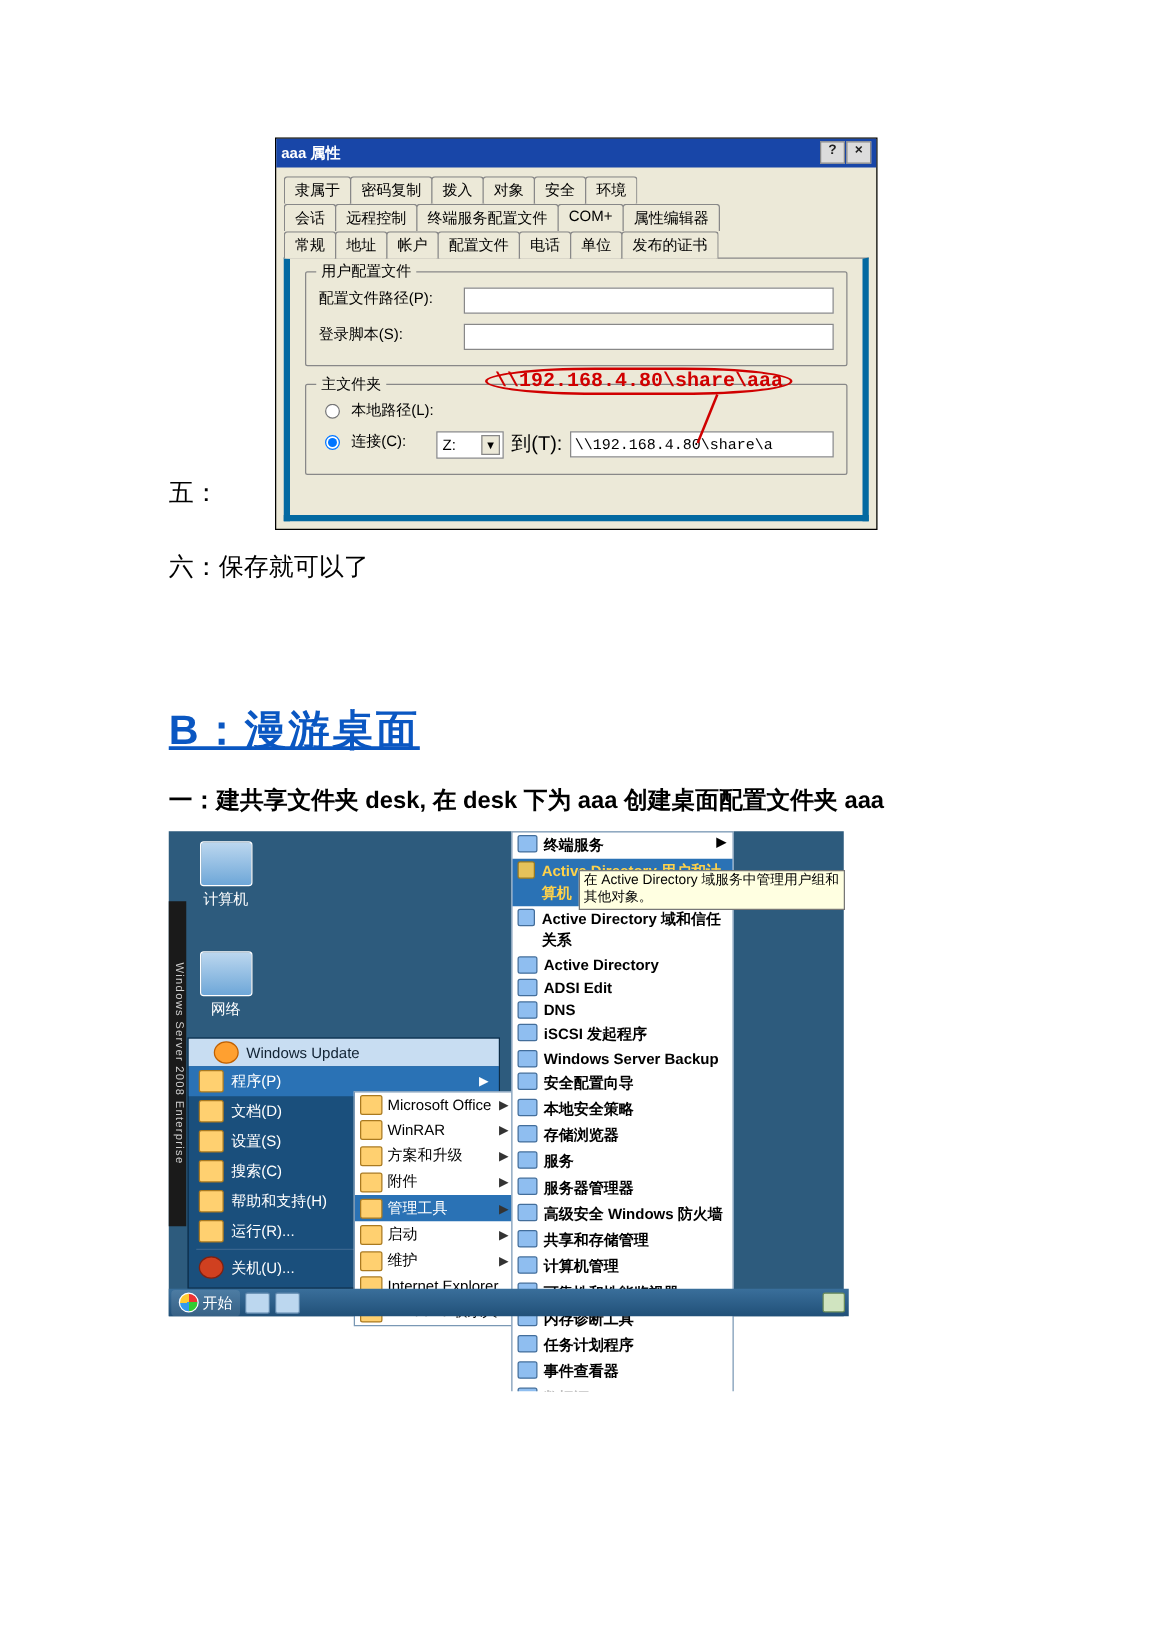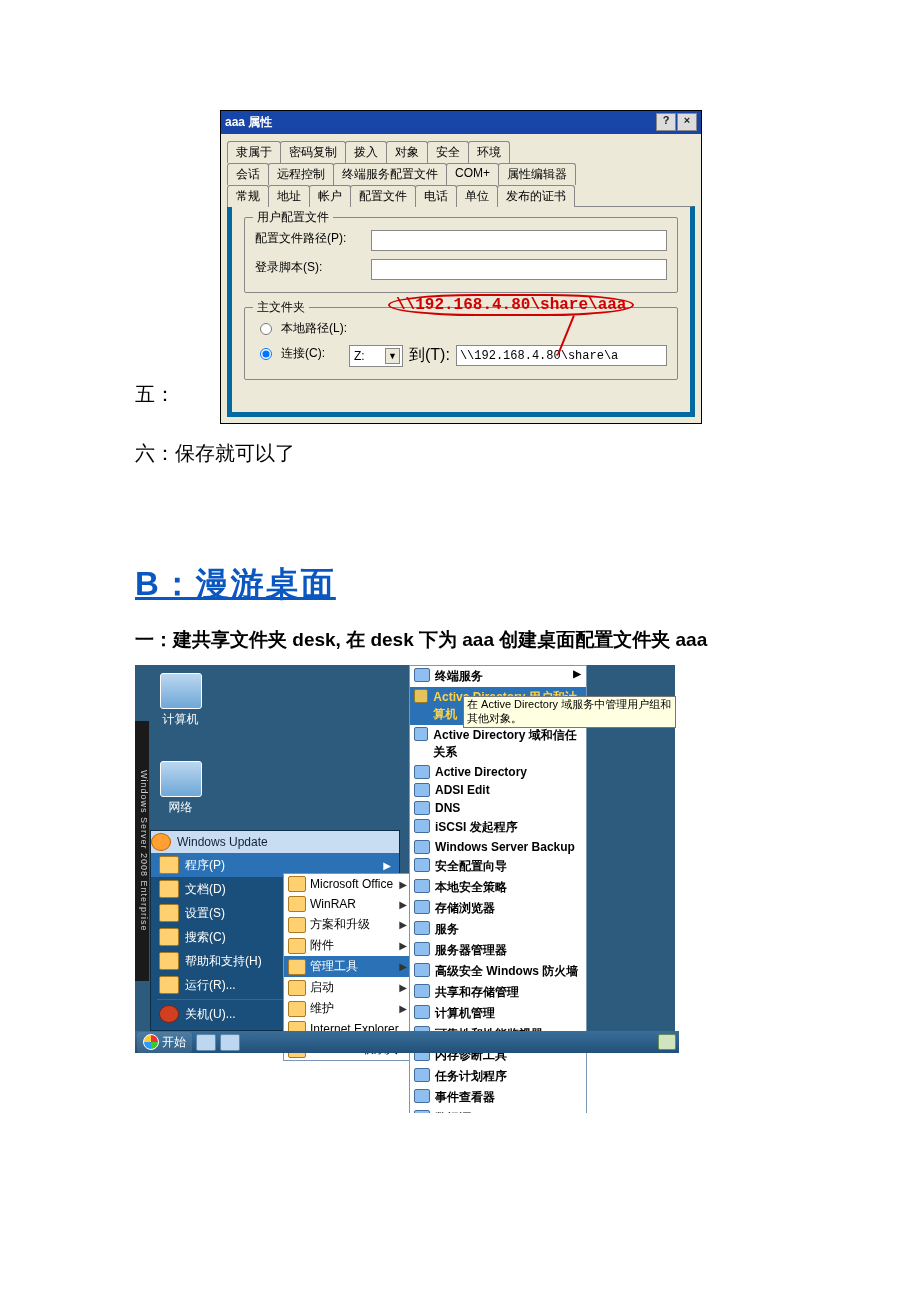--- a/index.html
+++ b/index.html
@@ -109,21 +109,21 @@
   .desktop-icon .di-box { width: 40px; height: 34px; margin: 0 auto 2px; }
   .computer-i { top: 8px; }
   .computer-i .di-box { background: linear-gradient(#bcd7ef,#6ea7d8); border: 1px solid #fff; border-radius: 3px;}
   .network-i { top: 96px; }
   .network-i .di-box { background: linear-gradient(#bcd7ef,#6ea7d8); border: 1px solid #fff; border-radius: 3px;}
 
   .startmenu {
     position: absolute; left: 15px; top: 165px; width: 248px;
     background: #1a4f7c; border: 1px solid #0d2c46; padding-bottom: 4px;
   }
-  .sm-top { background: #c8ddf2; padding: 2px 0; display: flex; align-items: center; gap: 6px; }
+  .sm-top { background: #c8ddf2; padding: 2px 20px; display: flex; align-items: center; gap: 6px; }
   .sm-item {
     display: flex; align-items: center; justify-content: space-between;
     color: #fff; font-size: 12px; padding: 3px 8px 3px 8px; gap: 6px;
   }
   .sm-item .ico {
     width: 18px; height: 16px; background: #ffd070;
     border: 1px solid #aa7a20; border-radius: 2px;
   }
   .sm-item .txtlbl { flex: 1; }
   .sm-item .arr { font-size: 10px; }

